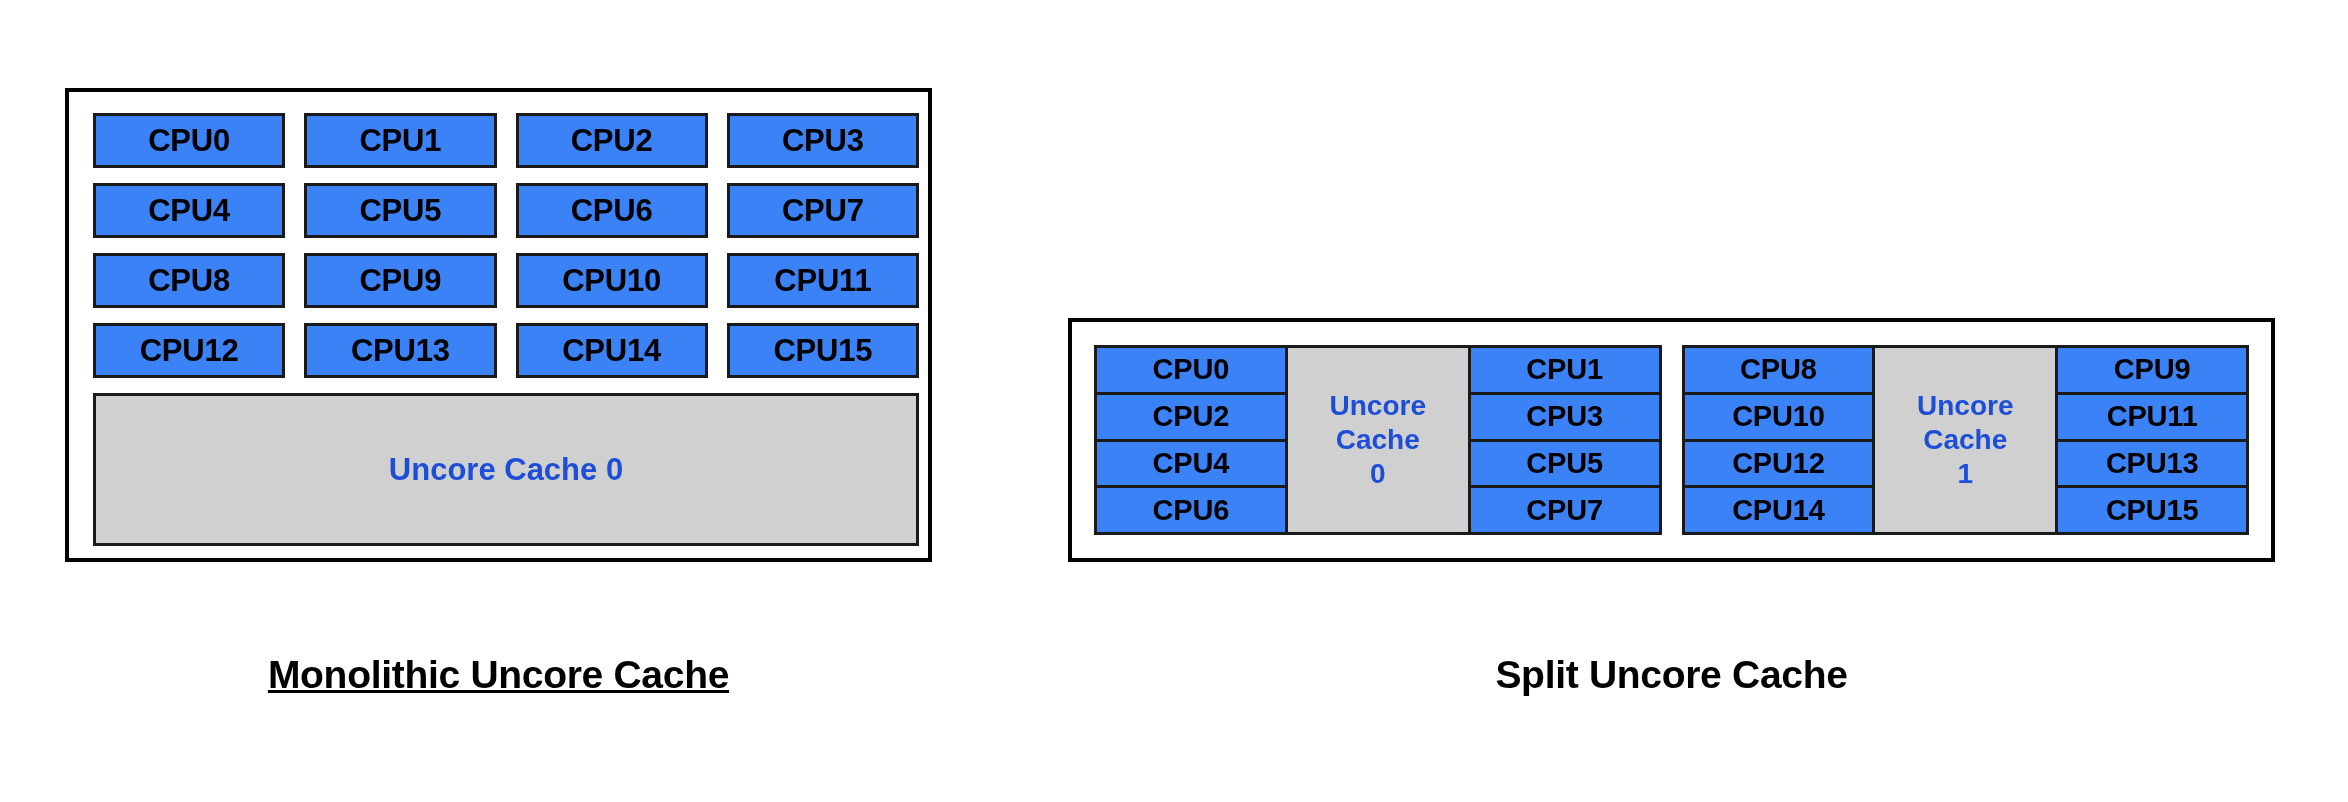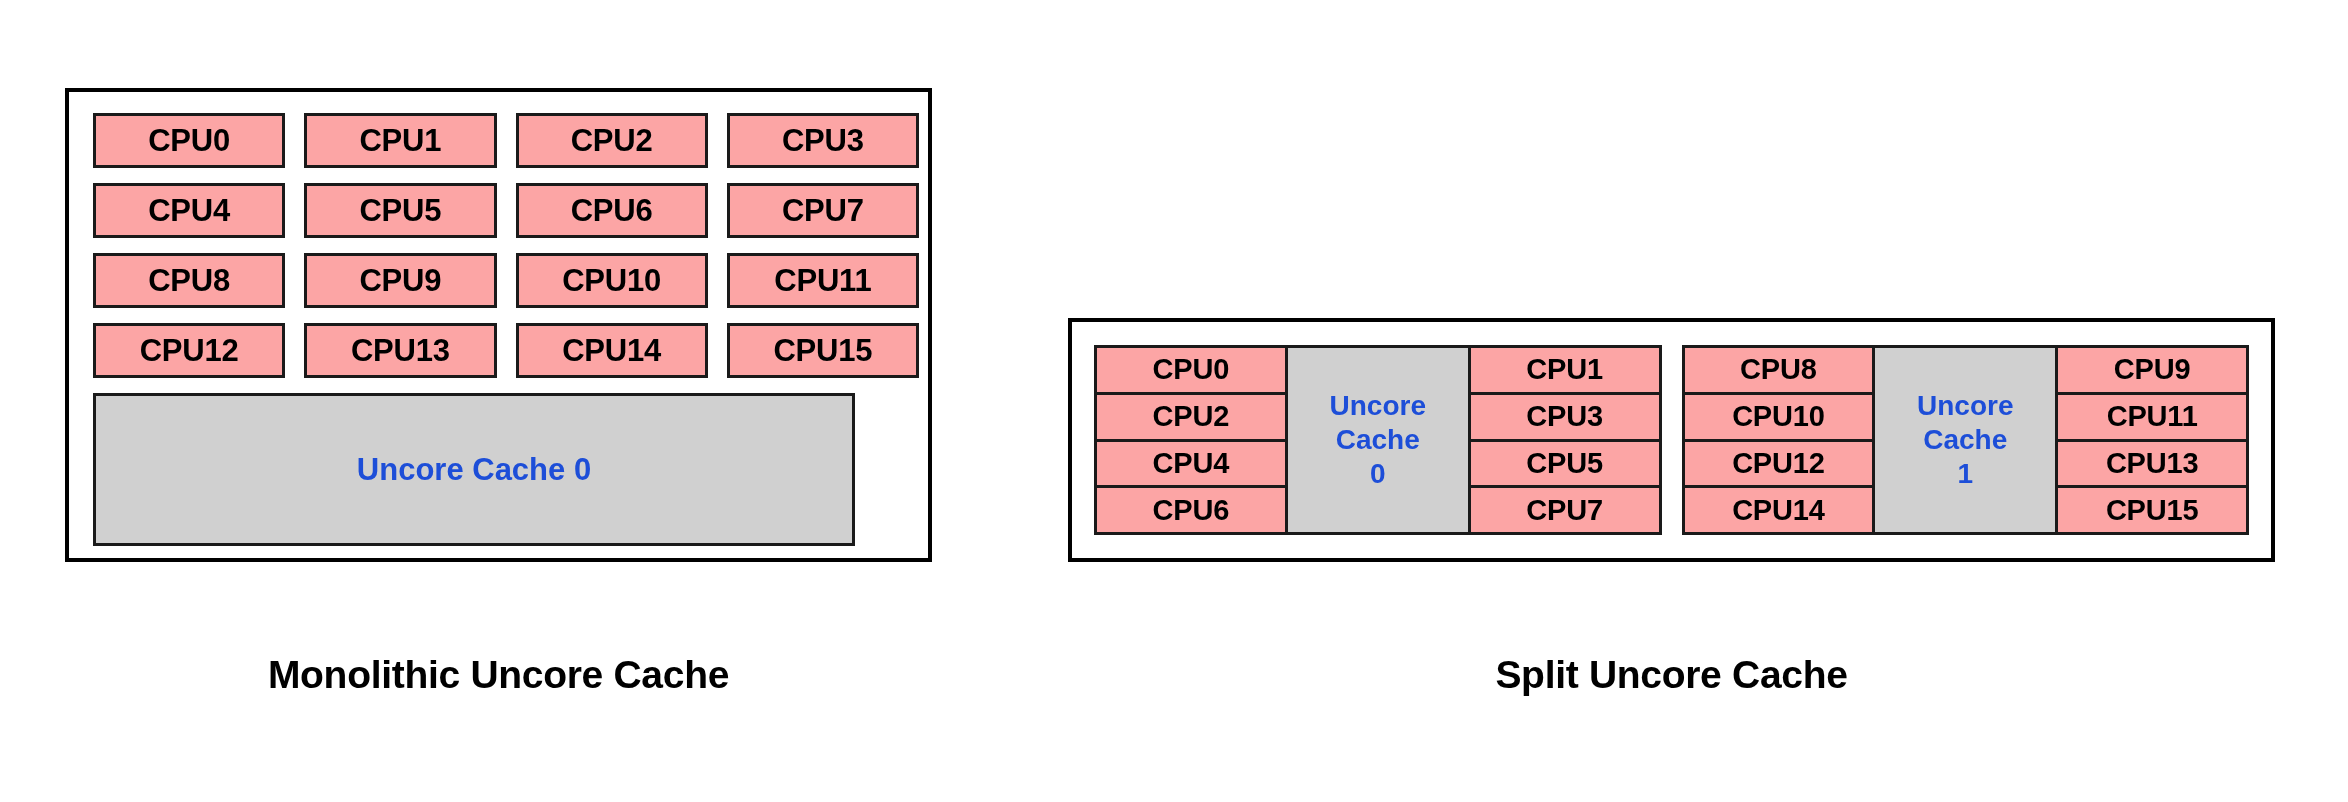--- a/index.html
+++ b/index.html
@@ -26,21 +26,21 @@
     position: absolute;
     box-sizing: border-box;
     border: 4px solid #000000;
     background: #ffffff;
   }
 
   
   .cpu-cell {
     box-sizing: border-box;
     border: 3px solid #1a1a1a;
-    background: #fca5a5;
+    background: #3b82f6;
     display: flex;
     align-items: center;
     justify-content: center;
     font-weight: bold;
     color: #000000;
     letter-spacing: -0.2px;
   }
 
   
   .uncore {
@@ -75,21 +75,21 @@
   }
   .mono-row .cpu-cell {
     flex: 1 1 0;
     height: 55px;
     font-size: 31px;
   }
   #mono-uncore {
     position: absolute;
     left: 24px;
     top: 301px;
-    width: 762px;
+    width: 826px;
     height: 153px;
     font-size: 31px;
   }
 
   
   #split-chassis {
     left: 1068px;
     top: 318px;
     width: 1207px;
     height: 244px;
@@ -137,20 +137,21 @@
     font-size: 39px;
     color: #000000;
     white-space: nowrap;
     letter-spacing: -0.3px;
   }
   #caption-monolithic {
     left: 0;
     top: 653px;
     width: 997px;
     text-align: center;
+    text-decoration: underline;
   }
   #caption-split {
     left: 1068px;
     top: 653px;
     width: 1207px;
     text-align: center;
   }
 </style>
 </head>
 <body>

